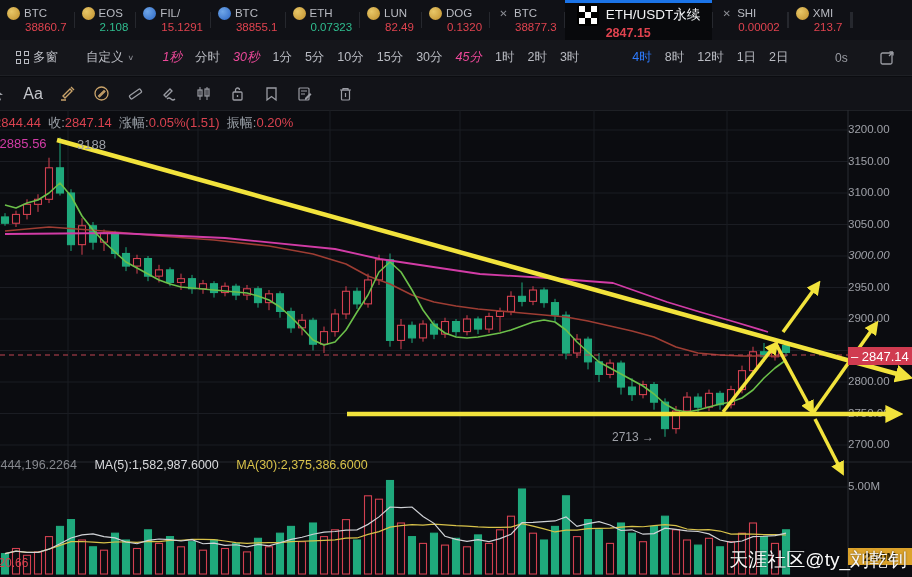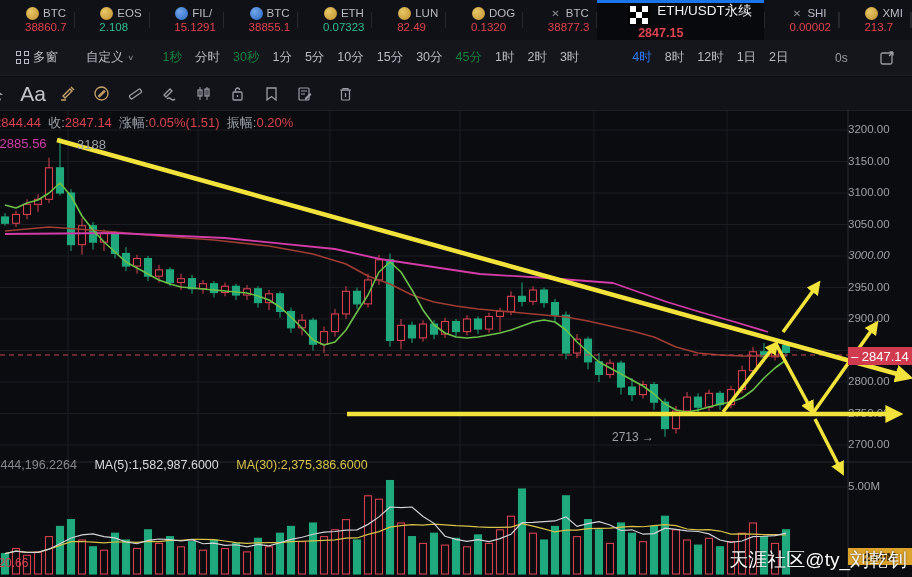--- a/index.html
+++ b/index.html
@@ -2,21 +2,21 @@
 <html><head>
 <meta charset="utf-8">
 <style>
   html,body{margin:0;padding:0;background:#0b0c10;}
   body{width:912px;height:577px;overflow:hidden;position:relative;
        font-family:"Liberation Sans",sans-serif;-webkit-font-smoothing:antialiased;}
   
   .tickerbar{position:absolute;left:0;top:0;width:912px;height:40px;background:#101116;
     border-bottom:1px solid #1e2025;display:flex;align-items:stretch;overflow:hidden;white-space:nowrap;}
   .tk{display:flex;flex-direction:column;justify-content:center;padding:0 7px;position:relative;cursor:pointer;}
-  .tk .r1{display:flex;gap:4px;font-size:11.5px;color:#b9bbc2;line-height:13px;margin-left:19px;}
+  .tk .r1{display:flex;align-items:center;gap:4px;font-size:11.5px;color:#b9bbc2;line-height:13px;}
   .tk .r2{font-size:11.5px;line-height:14px;padding-left:18px;}
   .up{color:#2fbd8f;} .down{color:#e0434f;}
   .coin{width:13px;height:13px;border-radius:50%;display:inline-block;box-sizing:border-box;}
   .coin.gold{background:radial-gradient(circle at 35% 35%,#e8c768,#c08f2c);}
   .coin.blue{background:radial-gradient(circle at 35% 35%,#6fa6e8,#2b66c4);}
   .xg{color:#8b8d94;font-size:10px;width:13px;text-align:center;}
   .sep{width:1px;background:#26282e;height:16px;align-self:center;}
   .tk.active{background:#08090c;border-top:3px solid #1b74e8;padding:0 12px;}
   .tk.active .r1{font-size:13.5px;font-weight:normal;color:#f2f3f5;gap:7px;}
   .tk.active .r2{font-size:12.5px;font-weight:bold;padding-left:29px;}
@@ -24,21 +24,21 @@
   .okx i{position:absolute;width:6px;height:6px;background:#fff;}
   .okx i:nth-child(1){left:2px;top:2px;}.okx i:nth-child(2){right:2px;top:2px;}
   .okx i:nth-child(3){left:8px;top:8px;}.okx i:nth-child(4){left:2px;bottom:2px;}
   .okx i:nth-child(5){right:2px;bottom:2px;}
   
   .toolbar{position:absolute;left:0;top:40px;width:912px;height:36px;background:#15161b;
     border-bottom:1px solid #1e2025;display:flex;align-items:center;font-size:12.5px;color:#b9bbc2;
     padding:0 10px;box-sizing:border-box;gap:16px;white-space:nowrap;overflow:hidden;}
   .tbit{padding:4px 6px;cursor:pointer;display:flex;align-items:center;gap:4px;}
   .iv{padding:4px 6.5px;cursor:pointer;}
-  .iv.orange{color:#15803d;} .iv.active{color:#2e7bff;margin-left:40px;}
+  .iv.orange{color:#ec4899;font-style:italic;} .iv.active{color:#2e7bff;margin-left:40px;}
   .gridico{display:inline-block;width:13px;height:13px;position:relative;}
   .gridico i{position:absolute;width:5px;height:5px;border:1px solid #b9bbc2;box-sizing:border-box;}
   .gridico i:nth-child(1){left:0;top:0;} .gridico i:nth-child(2){right:0;top:0;}
   .gridico i:nth-child(3){left:0;bottom:0;} .gridico i:nth-child(4){right:0;bottom:0;}
   .chev{font-size:9px;color:#8b8d94;transform:scaleY(.8);}
   .tspacer{flex:1;}
   .ticon{color:#9a9ca3;padding:3px 8px;cursor:pointer;display:flex;align-items:center;}
   .vdiv{width:1px;height:16px;background:#2a2c33;margin:0 4px;}
   
   .drawbar{position:absolute;left:0;top:77px;width:912px;height:33px;background:#121318;
@@ -231,21 +231,21 @@
 
   </span>
 </div>
 
 <div class="drawbar">
   <span class="dico" style="margin-left:-22px">
     <svg width="14" height="14" viewBox="0 0 14 14">
         <path d="M3 1 L11 8 L7 8 L9 13 L7 14 L5 9 L3 11z" fill="#9a9ca3"></path>
       </svg>
     </span>
-  <span class="dico" style="font-size:21px;color:#c3c5ca">Aa</span>
+  <span class="dico" style="font-size:16px;color:#c3c5ca">Aa</span>
   <span class="dico orange">
     <svg width="17" height="17" viewBox="0 0 17 17">
         <path d="M4 11 L11 4 l2 2 L6 13z" fill="none" stroke="#c9a36a" stroke-width="1.4"></path>
         <path d="M2 15 h5 M12 2 l3 3" stroke="#c9a36a" stroke-width="1.4"></path>
       </svg>
     </span>
   <span class="dico orange">
     <svg width="17" height="17" viewBox="0 0 17 17">
         <circle cx="8.5" cy="8.5" r="6.5" fill="none" stroke="#c9a36a" stroke-width="1.3"></circle>
         <path d="M5.5 11 L11 5.5 l1 1 L6.5 12z" fill="none" stroke="#c9a36a" stroke-width="1.2"></path>

